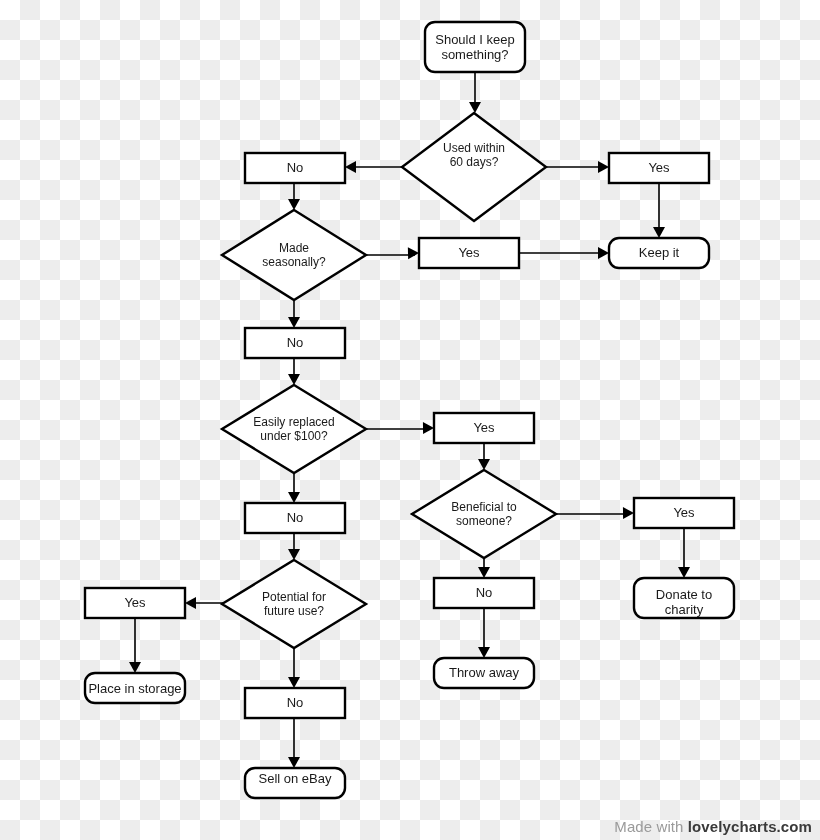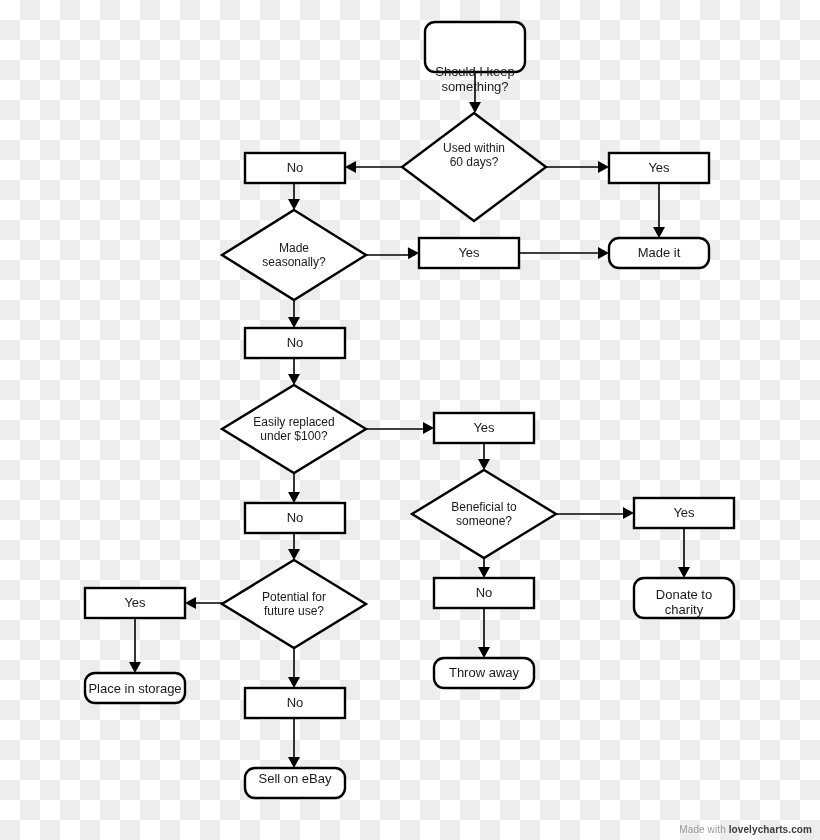--- a/index.html
+++ b/index.html
@@ -42,21 +42,21 @@
     pointer-events: none;
     white-space: pre-line;
   }
   .lbl-box   { font-size: 13px; }
   .lbl-term  { font-size: 13px; }
   .lbl-diam  { font-size: 12px; }
   .watermark {
     position: absolute;
     right: 8px;
     bottom: 5px;
-    font-size: 10px;
+    font-size: 15px;
     color: #9a9a9a;
     letter-spacing: 0.1px;
   }
   .watermark b {
     color: #3a3a3a;
     font-weight: bold;
   }
 </style>
 </head>
 <body>
@@ -169,27 +169,27 @@
         <rect x="434" y="658" width="100" height="30" rx="10" ry="10" fill="#ffffff" stroke="#000000" stroke-width="2.4"></rect>
         <polygon points="294,560 366,604 294,648 222,604" fill="#ffffff" stroke="#000000" stroke-width="2.4" stroke-linejoin="miter"></polygon>
         <rect x="85" y="588" width="100" height="30" fill="#ffffff" stroke="#000000" stroke-width="2.4"></rect>
         <rect x="85" y="673" width="100" height="30" rx="10" ry="10" fill="#ffffff" stroke="#000000" stroke-width="2.4"></rect>
         <rect x="245" y="688" width="100" height="30" fill="#ffffff" stroke="#000000" stroke-width="2.4"></rect>
         <rect x="245" y="768" width="100" height="30" rx="10" ry="10" fill="#ffffff" stroke="#000000" stroke-width="2.4"></rect>
       </g>
   </svg>
 
   <div id="labels-layer">
-      <div class="node-label lbl-term" style="left: 405px; top: 22px; width: 140px; height: 50px; margin-top: 32px;">Should I keep
+      <div class="node-label lbl-term" style="left: 405px; top: 22px; width: 140px; height: 50px;">Should I keep
 something?</div>
       <div class="node-label lbl-diam" style="left: 404px; top: 101px; width: 140px; height: 108px;">Used within
 60 days?</div>
       <div class="node-label lbl-box" style="left: 225px; top: 153px; width: 140px; height: 30px;">No</div>
       <div class="node-label lbl-box" style="left: 589px; top: 153px; width: 140px; height: 30px;">Yes</div>
-      <div class="node-label lbl-term" style="left: 589px; top: 238px; width: 140px; height: 30px;">Made it</div>
+      <div class="node-label lbl-term" style="left: 589px; top: 238px; width: 140px; height: 30px;">Keep it</div>
       <div class="node-label lbl-diam" style="left: 224px; top: 210px; width: 140px; height: 90px;">Made
 seasonally?</div>
       <div class="node-label lbl-box" style="left: 399px; top: 238px; width: 140px; height: 30px;">Yes</div>
       <div class="node-label lbl-box" style="left: 225px; top: 328px; width: 140px; height: 30px;">No</div>
       <div class="node-label lbl-diam" style="left: 224px; top: 385px; width: 140px; height: 88px;">Easily replaced
 under $100?</div>
       <div class="node-label lbl-box" style="left: 414px; top: 413px; width: 140px; height: 30px;">Yes</div>
       <div class="node-label lbl-box" style="left: 225px; top: 503px; width: 140px; height: 30px;">No</div>
       <div class="node-label lbl-diam" style="left: 414px; top: 470px; width: 140px; height: 88px;">Beneficial to
 someone?</div>

